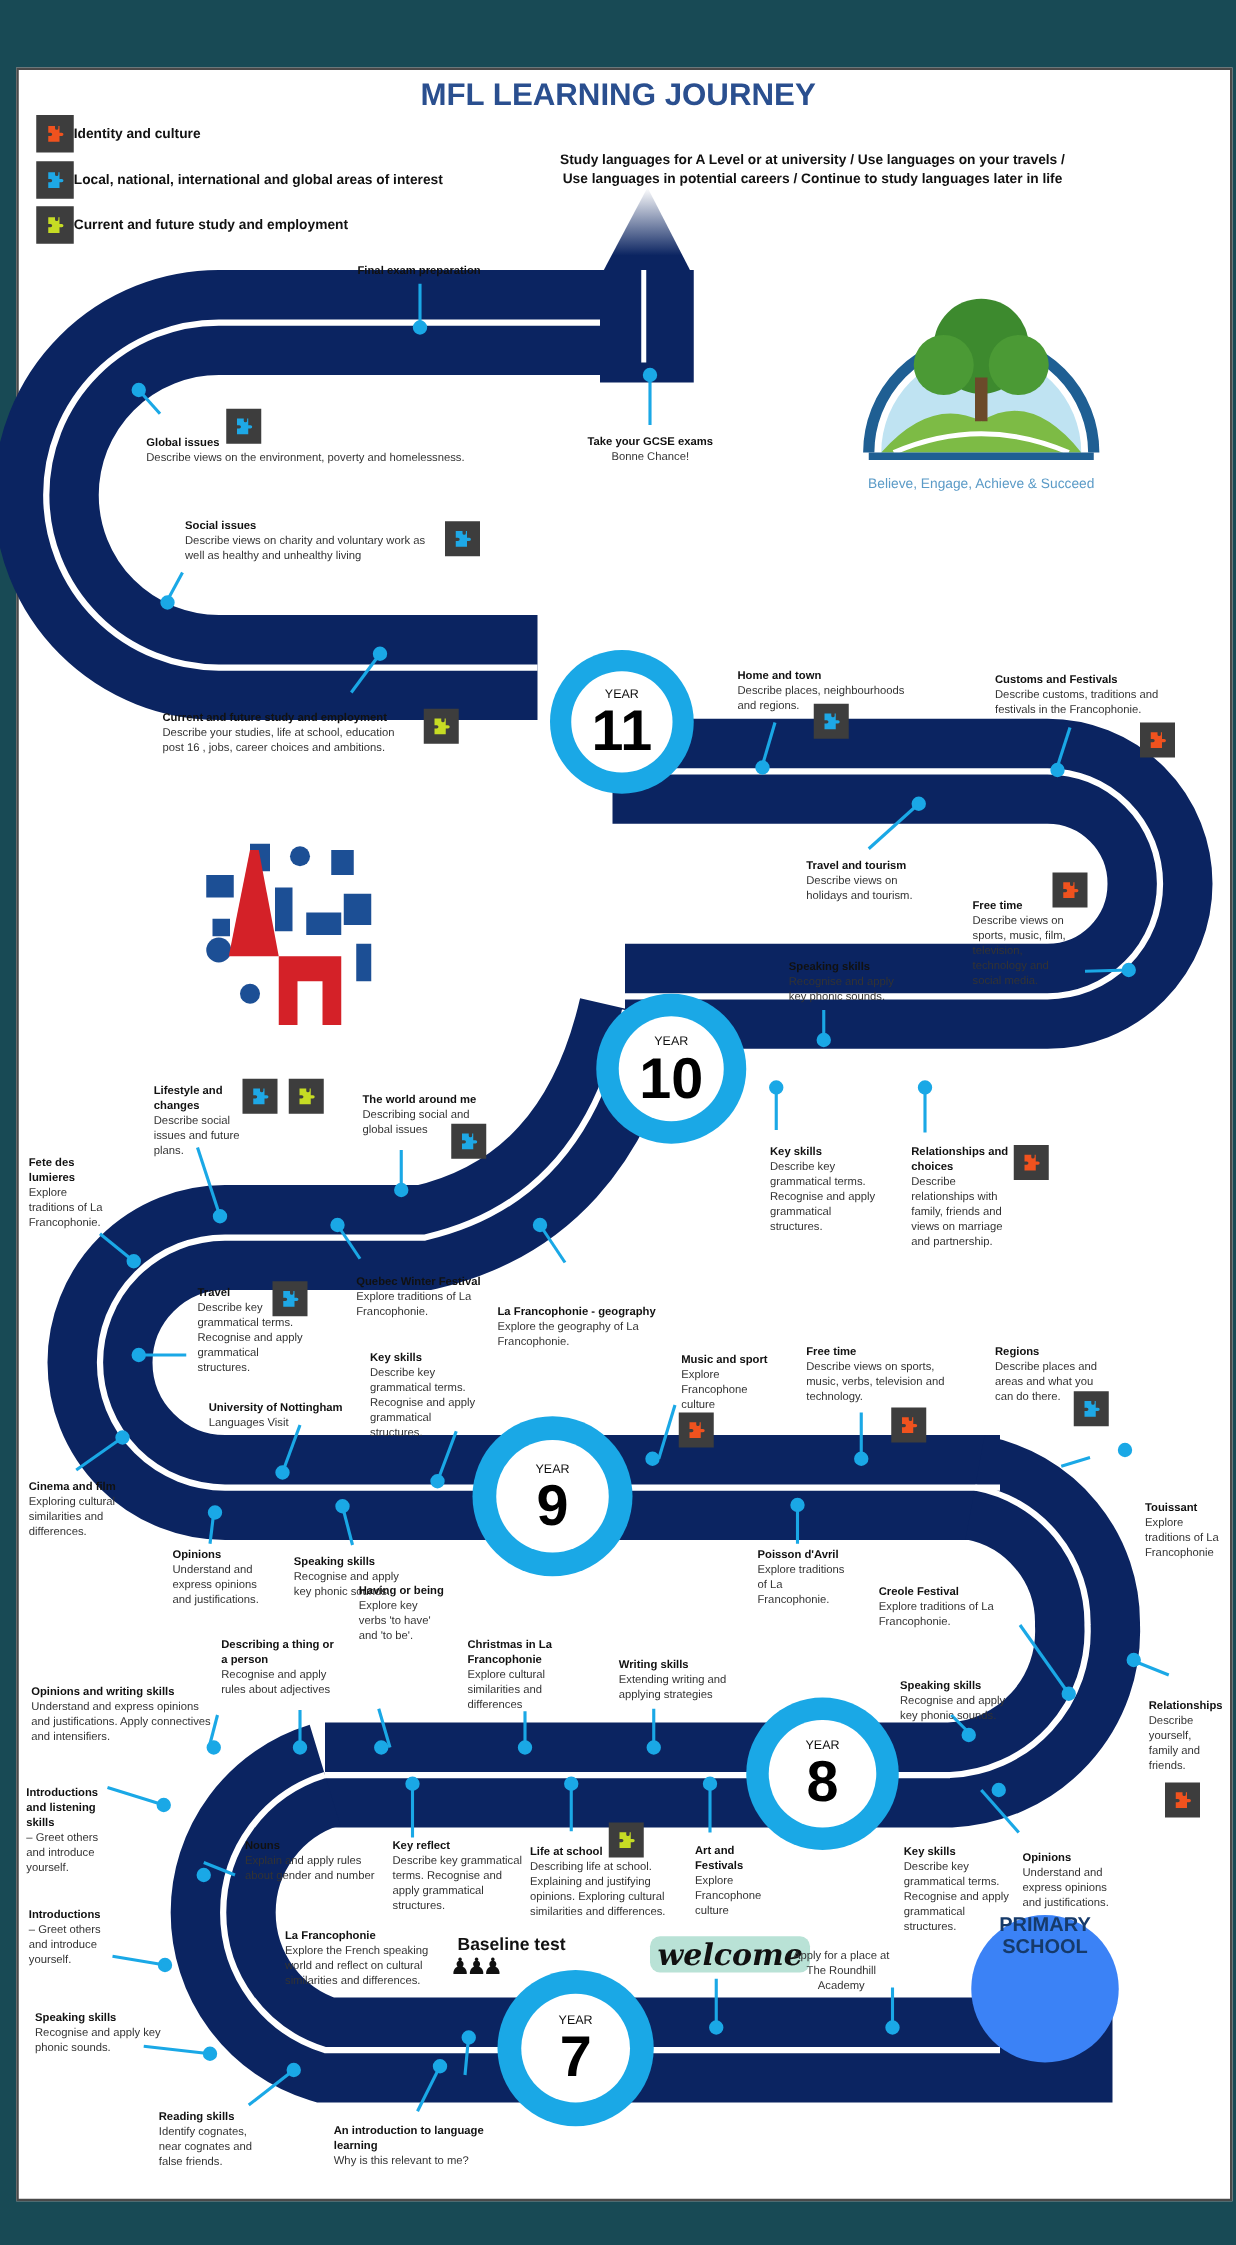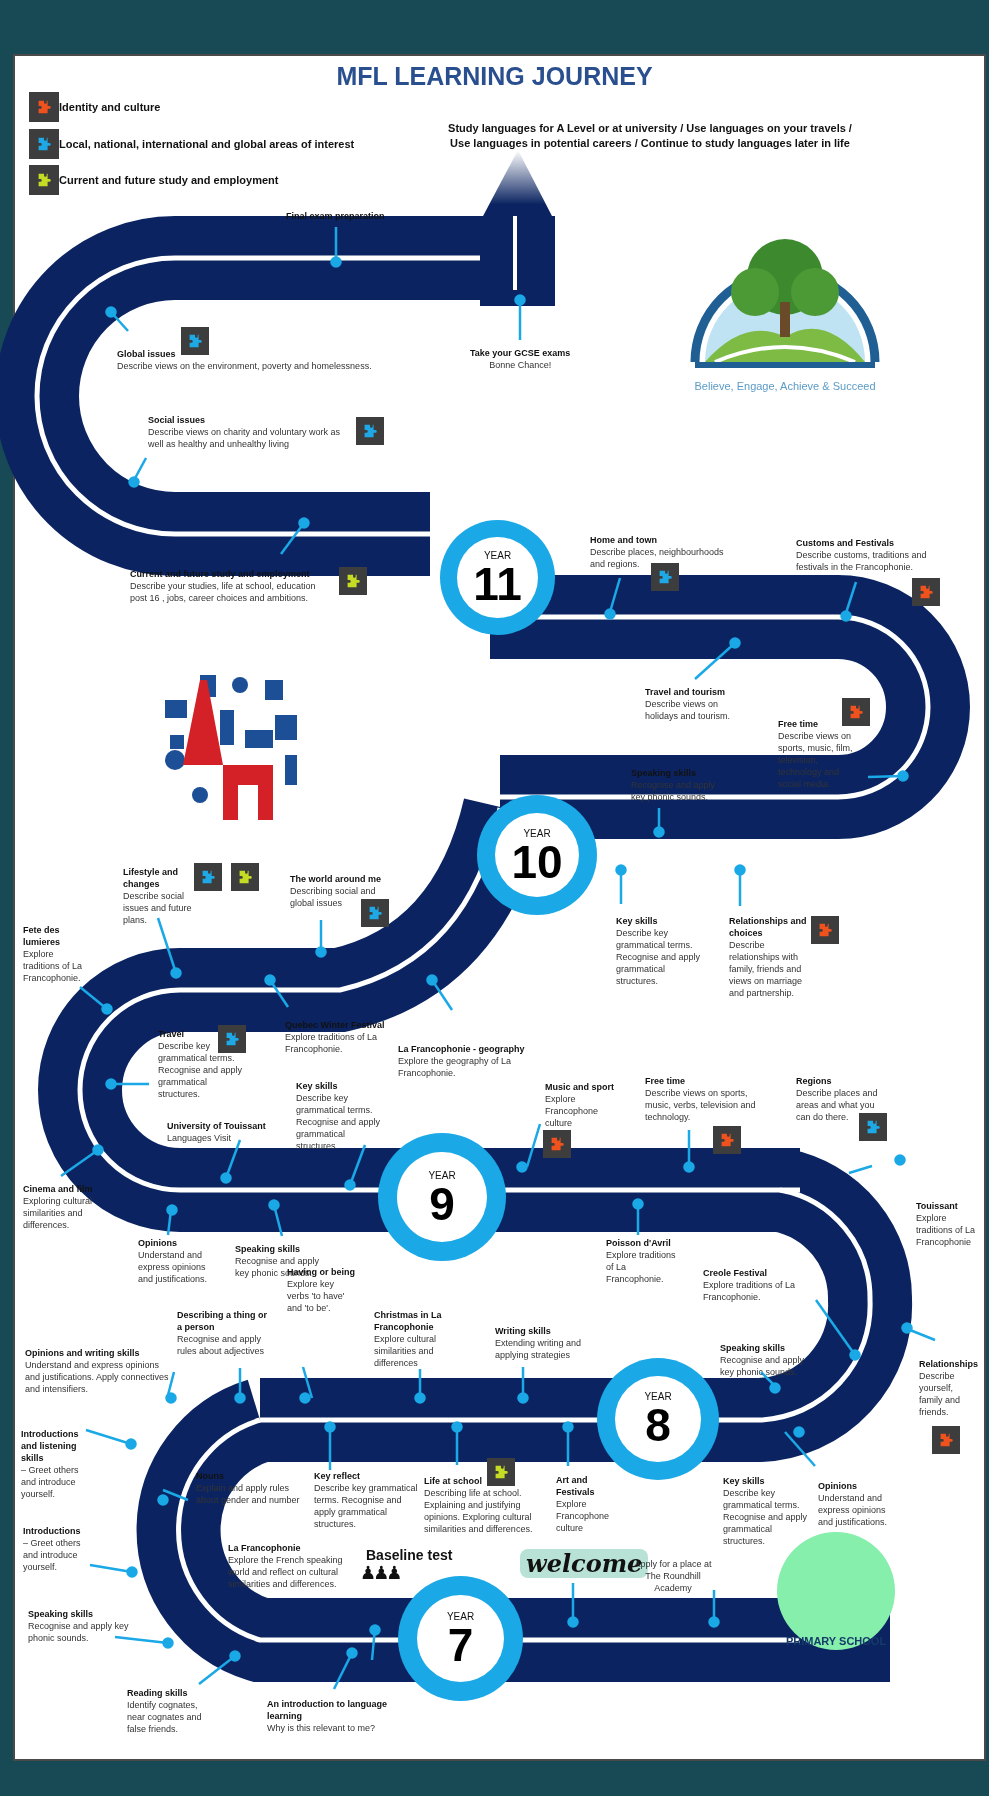--- a/index.html
+++ b/index.html
@@ -16,21 +16,21 @@
   .puz.sm { width:28px; height:28px; }
   .puz svg { width:18px; height:18px; }
   .year { position:absolute; border-radius:50%; background:#1aa8e6; display:flex; align-items:center; justify-content:center; }
   .year .inner { width:70%; height:70%; border-radius:50%; background:#fff; display:flex; flex-direction:column; align-items:center; justify-content:center; }
   .year .y { font-size:10px; font-weight:normal; color:#111; line-height:13px; }
   .year .n { font-size:46px; font-weight:bold; color:#000; line-height:44px; }
   .goal { position:absolute; left:445px; top:121px; width:410px; text-align:center; font-size:11px; font-weight:bold; color:#111; line-height:15px; }
   .logo { position:absolute; left:665px; top:222px; width:240px; text-align:center; }
   .logo .name { font-size:19px; font-weight:bold; color:#1f5f93; letter-spacing:0px; }
   .logo .tag { font-size:11px; color:#5b9bc7; margin-top:4px; }
-  .primary { position:absolute; left:777px; top:1532px; width:118px; height:118px; border-radius:50%; background:#86efac; display:flex; align-items:flex-end; justify-content:center; text-align:center; font-size:11px; font-weight:bold; color:#163a6a; line-height:17px; }
+  .primary { position:absolute; left:777px; top:1532px; width:118px; height:118px; border-radius:50%; background:#3b82f6; display:flex; align-items:flex-start; justify-content:center; text-align:center; font-size:16px; font-weight:bold; color:#163a6a; line-height:17px; }
   .welcome { position:absolute; left:520px; top:1549px; font-family:"DejaVu Serif", serif; font-style:italic; font-weight:bold; font-size:24px; color:#111; background:#b9e2d6; padding:0 6px; border-radius:8px; }
   .apply { position:absolute; left:628px; top:1558px; width:90px; text-align:center; font-size:9px; line-height:12px; color:#333; }
   .baseline-t { position:absolute; left:366px; top:1547px; font-size:14px; font-weight:bold; color:#111; }
   .baseline-i { position:absolute; left:360px; top:1562px; font-size:18px; color:#111; letter-spacing:-3px; }
   .france { position:absolute; left:145px; top:655px; width:170px; height:170px; }
 </style>
 </head>
 <body>
 
 <div class="panel"></div>
@@ -402,21 +402,21 @@
 <div class="puz sm" style="position:absolute;left:218px;top:1025px;">
     <svg viewBox="0 0 20 20">
       <path d="M7 3h3v2a1.5 1.5 0 0 0 3 0V3h-1 2v6h2a1.5 1.5 0 0 1 0 3h-2v5H4v-5h2a1.5 1.5 0 0 0 0-3H4V3z" fill="#1ea8e6"></path>
     </svg>
   </div>
 <div class="lbl" style="left:296px;top:1080px;width:85px;">
     <span class="t">Key skills</span>
     <span class="d">Describe key grammatical terms. Recognise and apply grammatical structures.</span>
   </div>
 <div class="lbl" style="left:167px;top:1120px;width:115px;">
-    <span class="t">University of Touissant</span>
+    <span class="t">University of Nottingham</span>
     <span class="d">Languages Visit</span>
   </div>
 <div class="lbl" style="left:23px;top:1183px;width:80px;">
     <span class="t">Cinema and film</span>
     <span class="d">Exploring cultural similarities and differences.</span>
   </div>
 <div class="lbl" style="left:138px;top:1237px;width:80px;">
     <span class="t">Opinions</span>
     <span class="d">Understand and express opinions and justifications.</span>
   </div>

